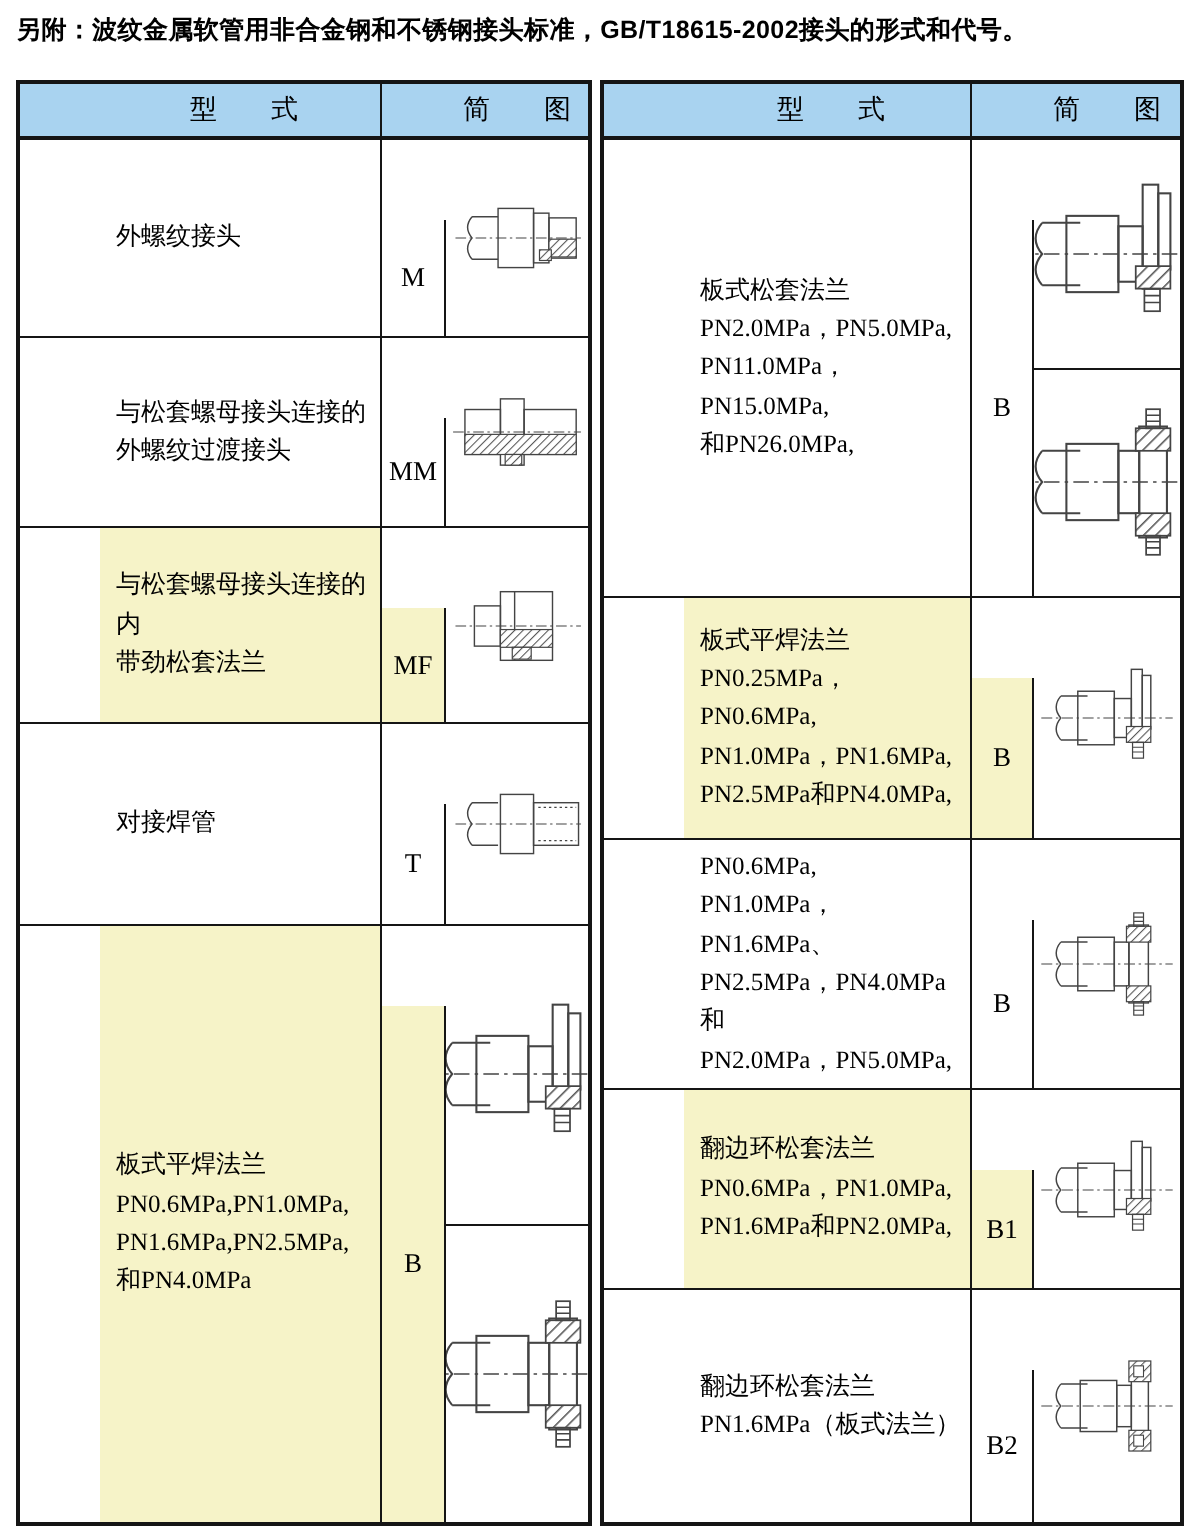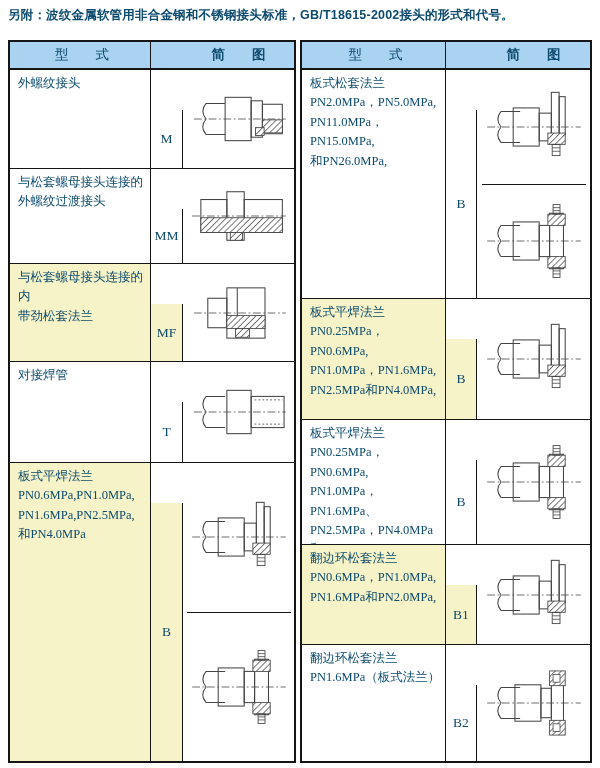--- a/index.html
+++ b/index.html
@@ -3,21 +3,21 @@
 <meta charset="utf-8">
 <style>
   * { box-sizing: border-box; margin: 0; padding: 0; }
   html,body { background:#fff; }
   .page {
     position: relative;
     width: 600px;
     height: 768px;
     background: #fff;
     font-family: "Liberation Sans", sans-serif;
-    color: #0c4a6e;
+    color: #000000;
     overflow: hidden;
   }
   .doc-title {
     position: absolute;
     left: 8px;
     top: 7px;
     font-size: 12.5px;
     font-weight: bold;
     letter-spacing: 0.2px;
     white-space: nowrap;
@@ -31,30 +31,30 @@
   }
   .tbl {
     border: 2px solid #151515;
     height: 723px;
     display: flex;
     flex-direction: column;
     background: #fff;
   }
   .tbl-left  { width: 288px; }
   .tbl-right { width: 292px; }
-  .row { display: flex; border-bottom: 1px solid #151515; }
+  .row { display: flex; border-bottom: 1px solid #151515; padding-left: 40px; }
   .row:last-child { border-bottom: none; }
   .row.header {
     height: 28px;
     background: var(--header-bg, #a9d3f0);
     border-bottom: 2px solid #151515;
   }
   .cell { border-right: 1px solid #151515; overflow: hidden; }
-  .cell:last-child { border-right: none; font-weight: bold; }
-  .cell.type  { display: flex; padding: 4px 4px 4px 8px; }
+  .cell:last-child { border-right: none; }
+  .cell.type  { display: flex; align-items: center; padding: 4px 4px 4px 8px; }
   .cell.code  { display: flex; align-items: center; justify-content: center; margin-top: 40px; }
   .cell.diag  { flex: 1; display: flex; align-items: center; justify-content: center; background:#fff; }
   .tbl-left  .cell.type { width: 141px; }
   .tbl-left  .cell.code { width: 32px; }
   .tbl-right .cell.type { width: 144px; }
   .tbl-right .cell.code { width: 31px; }
   .header .cell {
     display: flex; align-items: center; justify-content: center;
     font-family: "Liberation Serif", serif;
     font-size: 13.5px;

